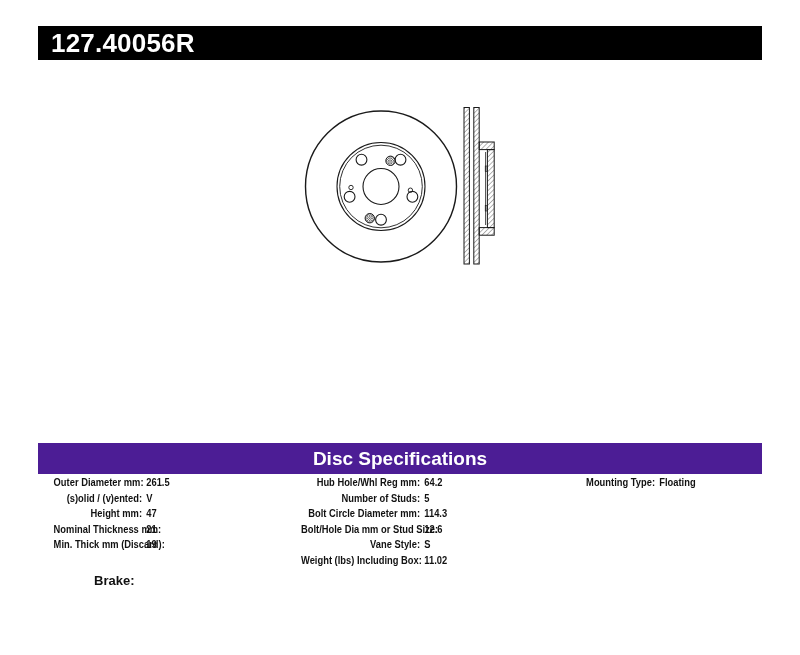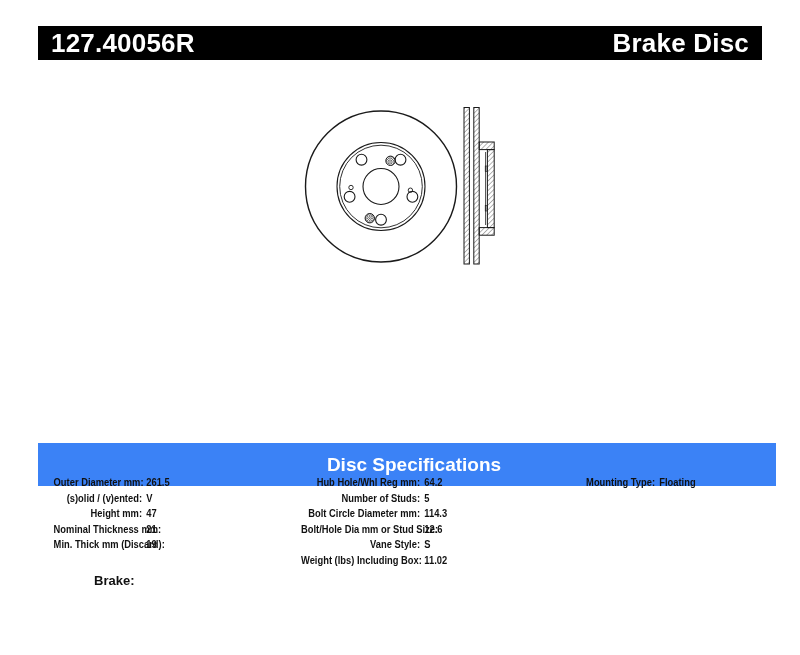--- a/index.html
+++ b/index.html
@@ -8,23 +8,23 @@
     font-family:"Liberation Sans", sans-serif;color:#1a1a1a;overflow:hidden;
   }
   .title-bar{
     position:absolute;left:38px;top:26px;width:724px;height:34px;
     background:#000;color:#fff;display:flex;justify-content:space-between;
     align-items:center;padding:12px 13px;box-sizing:border-box;
     font-size:26px;font-weight:bold;letter-spacing:0.2px;
   }
   .drawing-wrap{position:absolute;left:285px;top:93px;width:225px;height:185px;}
   .spec-bar{
-    position:absolute;left:38px;top:443px;width:724px;height:43px;
-    background:#3b82f6;color:#fff;display:flex;align-items:center;justify-content:center;
-    font-size:19px;font-weight:bold;padding-left:14px;
+    position:absolute;left:38px;top:443px;width:724px;height:31px;
+    background:#4c1d95;color:#fff;display:flex;align-items:center;justify-content:center;
+    font-size:19px;font-weight:bold;
   }
   .spec-col{
     position:absolute;top:475px;font-size:11px;font-weight:bold;color:#111;
     white-space:nowrap;transform:scaleX(0.85);
   }
   .spec-col .spec-row{display:flex;line-height:15.6px;}
   .spec-label{display:inline-block;text-align:right;}
   .spec-value{margin-left:5px;}
   .col-1{left:38px;transform-origin:104px 0;}
   .col-1 .spec-label{width:104px;}
@@ -36,21 +36,20 @@
     position:absolute;left:94px;top:573px;font-size:13px;font-weight:bold;color:#111;
   }
 </style>
 </head>
 <body>
 
 <div class="page">
 
   <header class="title-bar">
     <span>127.40056R</span>
-    <span>Brake Disc</span>
   </header>
 
   <div class="drawing-wrap">
     <svg width="225" height="185" viewBox="285 93 225 185" fill="none" stroke="#1a1a1a" xmlns="http://www.w3.org/2000/svg">
       <defs>
         <pattern id="hatch" patternUnits="userSpaceOnUse" width="3.4" height="3.4" patternTransform="rotate(45)">
           <line x1="0" y1="0" x2="0" y2="3.4" stroke="#444" stroke-width="0.8"></line>
         </pattern>
         <pattern id="xhatch" patternUnits="userSpaceOnUse" width="2.4" height="2.4">
           <path d="M0 0 L2.4 2.4 M2.4 0 L0 2.4" stroke="#333" stroke-width="0.55"></path>

